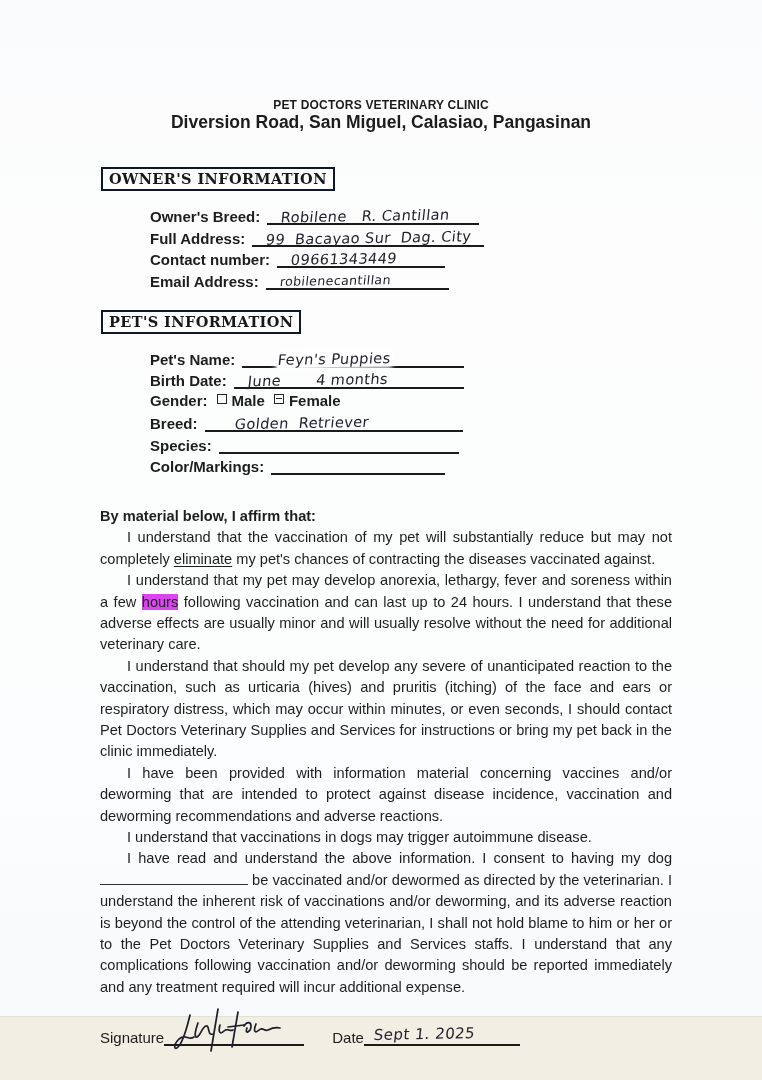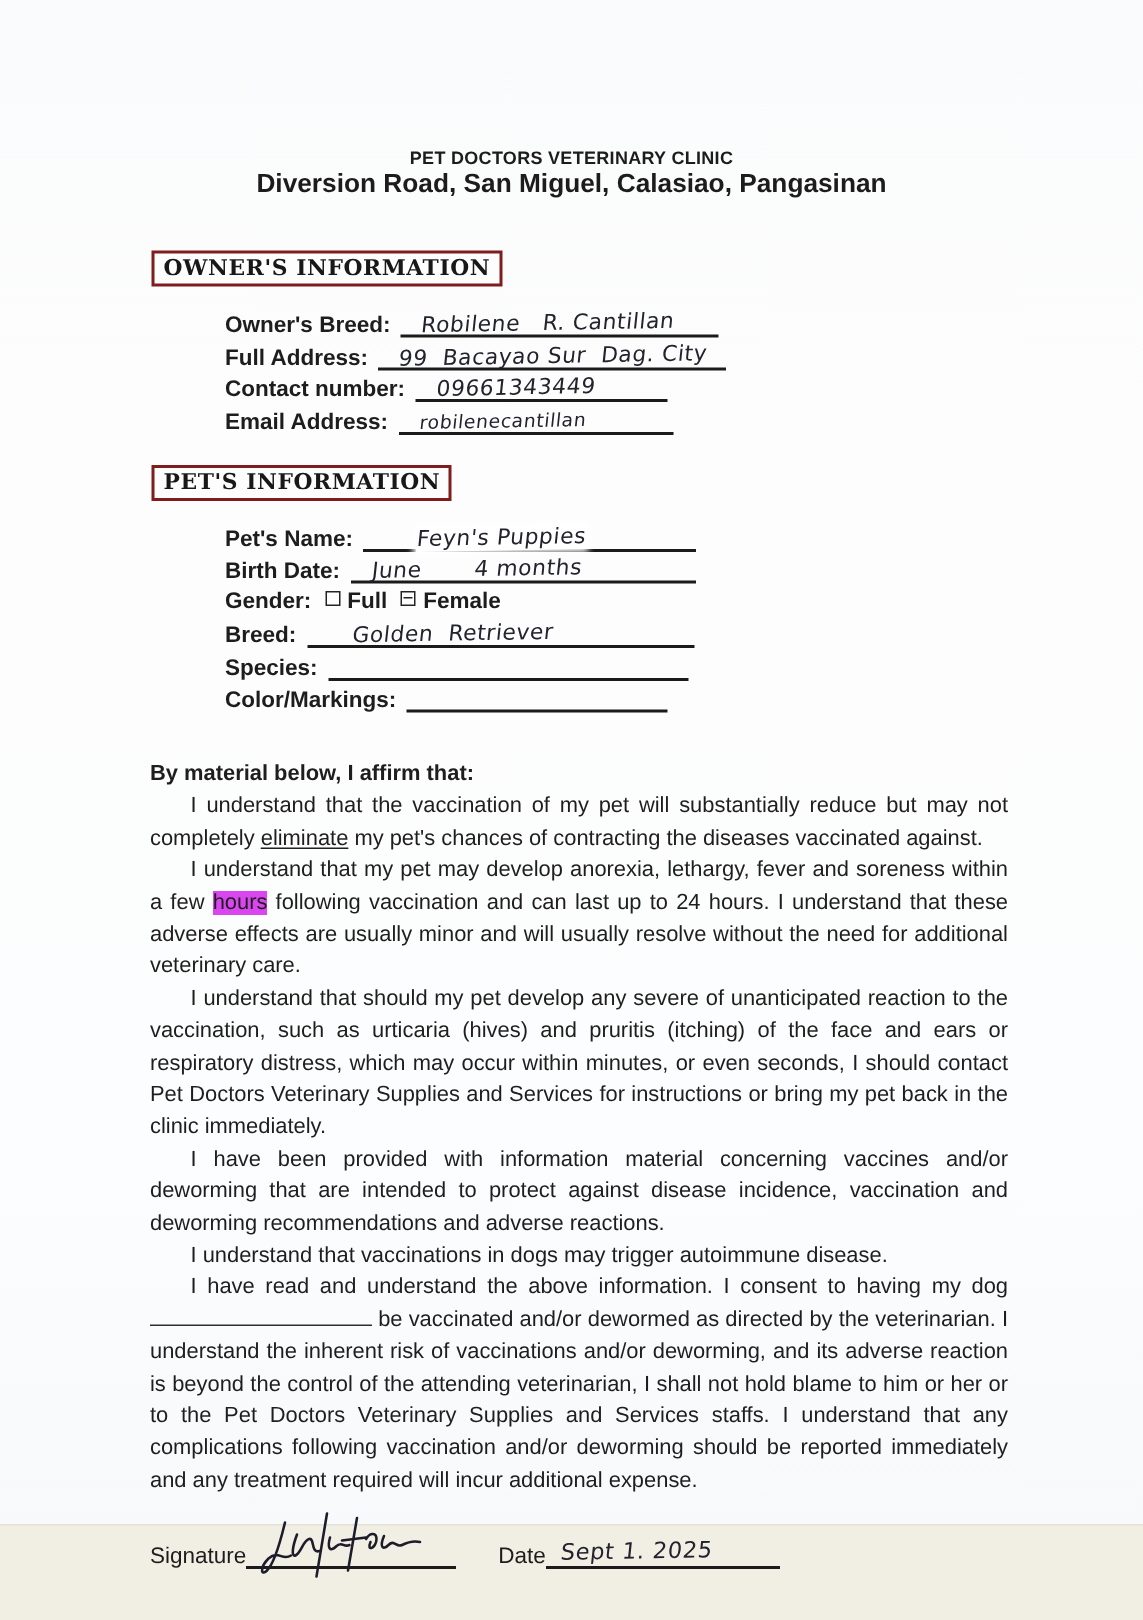--- a/index.html
+++ b/index.html
@@ -22,21 +22,21 @@
   .content { position:absolute; inset:0; }
 
   
   .title-block { padding-top:98px; text-align:center; }
   .clinic-name { font-size:12px; font-weight:bold; color:#1c1c1c; letter-spacing:.2px; }
   .clinic-address { font-size:17.5px; font-weight:bold; margin-top:0; color:#1c1c1c; }
 
   
   .section-label {
     display:inline-block; margin-left:101px;
-    border:2px solid #7f1d1d; background:#fdfdfd;
+    border:2px solid #0f172a; background:#fdfdfd;
     padding:1px 6px 2px 6px;
     font-family:"DejaVu Serif", serif;
     font-weight:bold; font-size:14.5px; letter-spacing:.4px; color:#181818;
   }
   .owner-label { margin-top:34px; }
   .pet-label { margin-top:20px; }
 
   
   .fields { margin:13px 0 0 150px; }
   .frow { display:flex; align-items:flex-end; height:21.4px; }
@@ -156,21 +156,21 @@
     <div class="frow">
       <span class="flabel">Birth Date:</span>
       <span class="fline w-pbirth">
         <span class="handwrite">June       4 months</span>
       </span>
     </div>
     <div class="frow gender-opts">
       <span class="flabel">Gender:</span>
       <span class="gender-opts" id="gender-options">
           <span class="cb"></span>
-          <span class="cb-label">Full</span>
+          <span class="cb-label">Male</span>
           <span class="cb checked"></span>
           <span class="cb-label">Female</span>
         </span>
     </div>
     <div class="frow">
       <span class="flabel">Breed:</span>
       <span class="fline w-pbreed">
         <span class="handwrite" style="left:30px;">Golden  Retriever</span>
       </span>
     </div>

